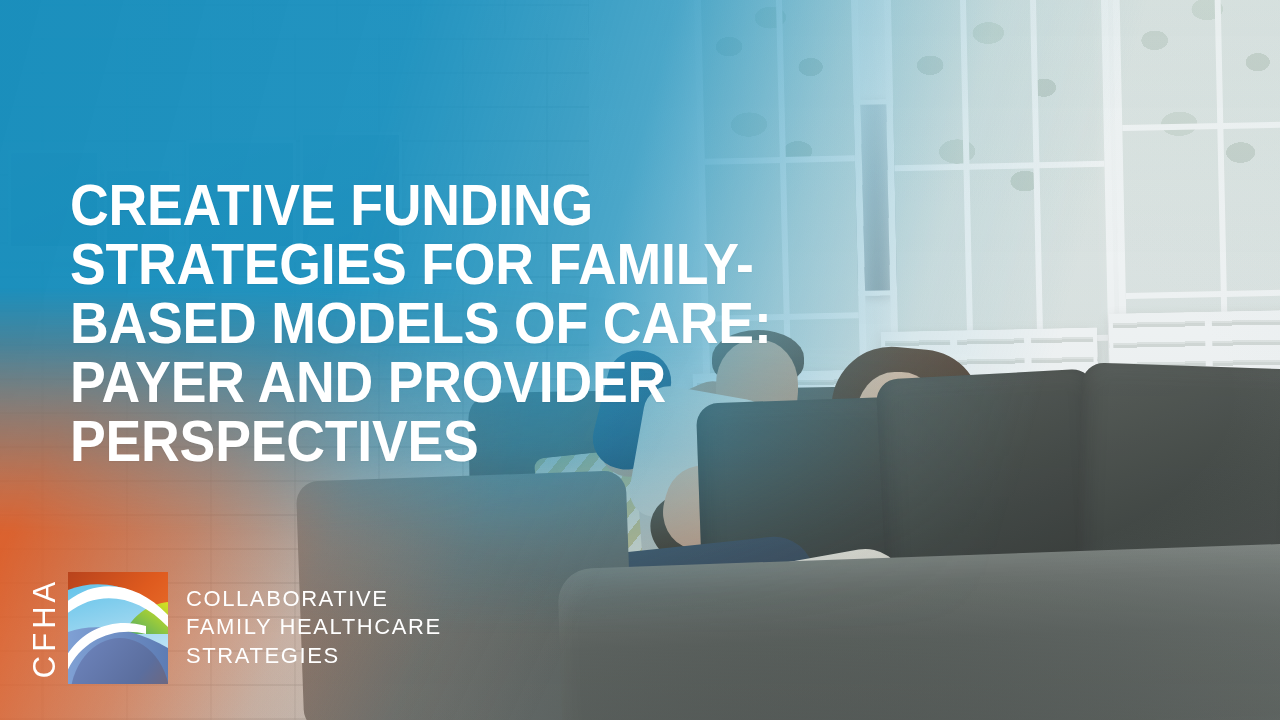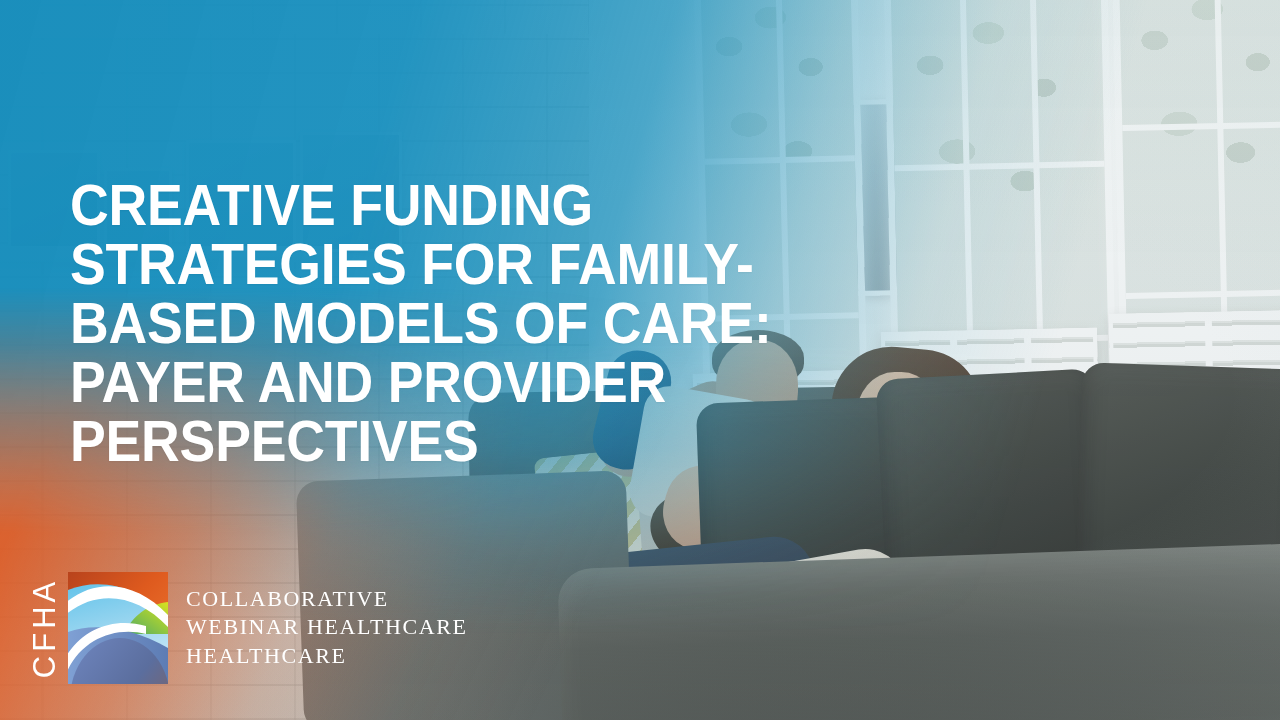--- a/index.html
+++ b/index.html
@@ -192,21 +192,21 @@
   .logo-cfha span{position:absolute;left:50%;top:50%;
     transform:translate(-50%,-50%) rotate(-90deg);transform-origin:center;
     color:#ffffff;font-size:31px;letter-spacing:4px;font-weight:400;white-space:nowrap;}
 
   .logo-mark{width:100px;height:112px;position:relative;margin-left:6px;
     overflow:hidden;}
   .logo-mark svg{display:block;width:100%;height:100%;}
 
   .logo-words{margin-left:18px;color:#ffffff;font-size:22px;line-height:1.30;
     letter-spacing:1.6px;font-weight:400;white-space:nowrap;}
-  .logo-words div{display:block;font-family:Liberation Serif, serif;}
+  .logo-words div{display:block;}
 </style>
 </head>
 <body>
 
 <div class="stage">
 
   <div class="photo">
     <div class="wall"></div>
     <div class="brick"></div>
     <div class="brick offset"></div>
@@ -361,20 +361,20 @@
 
             <ellipse cx="52" cy="128" rx="50" ry="62" fill="url(#gHill)"></ellipse>
 
             <path d="M-8,96 C8,58 44,44 78,54 L78,62 C46,54 12,68 -2,102 Z" fill="#ffffff"></path>
           </g>
         </svg>
       </div>
 
       <div class="logo-words">
         <div>COLLABORATIVE</div>
-        <div>WEBINAR HEALTHCARE</div>
-        <div>HEALTHCARE</div>
+        <div>FAMILY HEALTHCARE</div>
+        <div>STRATEGIES</div>
       </div>
 
     </div>
 
   </div>
 </div>
 
 </body></html>

